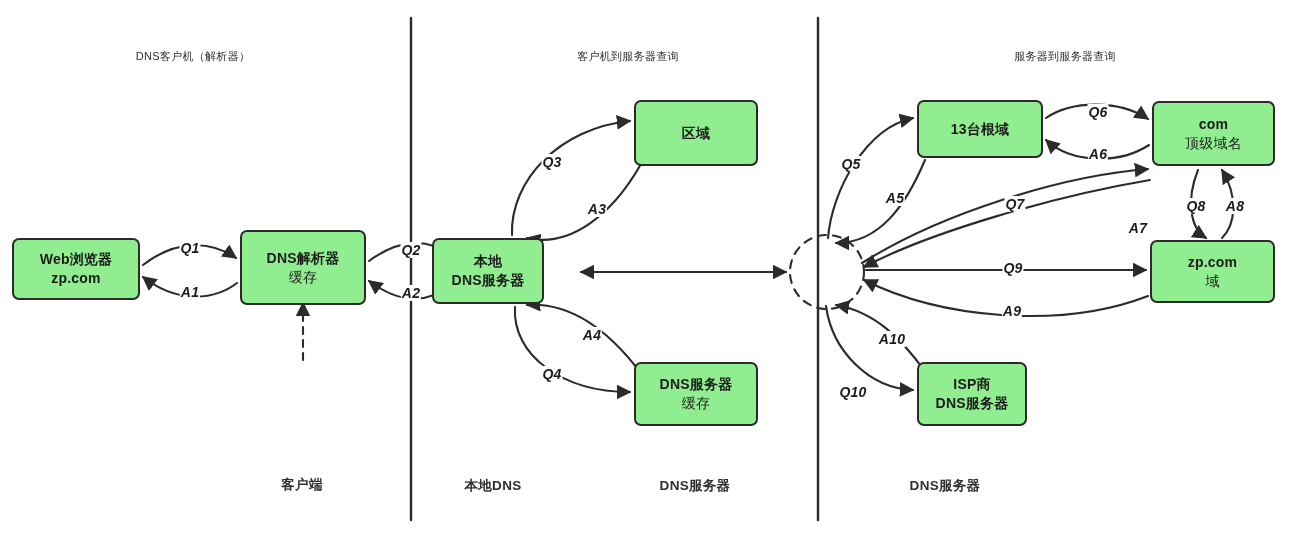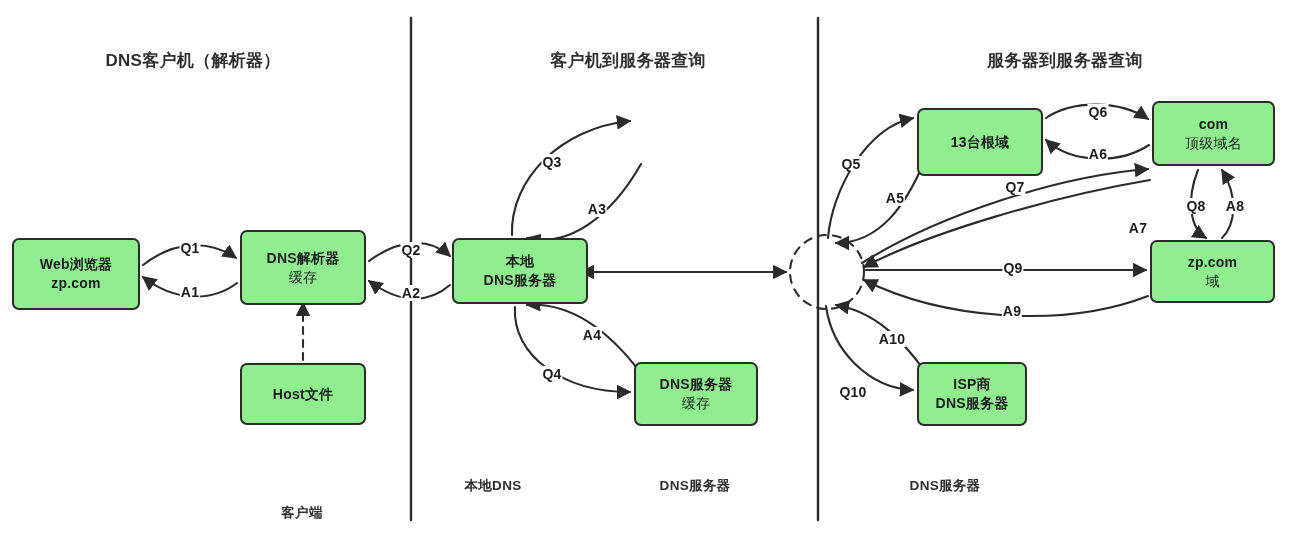--- a/index.html
+++ b/index.html
@@ -22,22 +22,22 @@
     line-height:1.35;
     text-align:center;
     letter-spacing:.2px;
   }
   .node .l1{font-weight:bold;}
   .node .l2{font-weight:bold;}
   .node.semi .l2{font-weight:normal;}
 
   .lane-title{
     position:absolute;
-    font-size:17px;
-    font-weight:bold;
+    font-size:11px;
+    font-weight:normal;
     color:#2f2f2f;
     white-space:nowrap;
     transform:translateX(-50%);
     letter-spacing:.3px;
   }
   .lane-foot{
     position:absolute;
     font-size:13.5px;
     font-weight:bold;
     color:#2f2f2f;
@@ -48,20 +48,21 @@
   .edge-label{
     position:absolute;
     font-size:14px;
     font-weight:bold;
     color:#1b1b1b;
     white-space:nowrap;
     transform:translate(-50%,-50%);
     background:#ffffff;
     padding:0 1px;
     letter-spacing:.2px;
+    font-style:italic;
   }
 </style>
 </head>
 <body>
 
 <div id="stage">
 
   <svg class="layer" viewBox="0 0 1314 544">
     <defs>
       <marker id="ah" viewBox="0 0 10 10" refX="9" refY="5" markerWidth="7" markerHeight="7" orient="auto-start-reverse">
@@ -116,46 +117,46 @@
       <path d="M 303 360 L 303 303" stroke-dasharray="7 6" marker-end="url(#ah)"></path>
 
       <circle cx="827" cy="272" r="37" stroke-dasharray="8 7" stroke-width="2.1"></circle>
     </g>
   </svg>
 
   <div class="lane-title" style="left:193px;top:49px">DNS客户机（解析器）</div>
   <div class="lane-title" style="left:628px;top:49px">客户机到服务器查询</div>
   <div class="lane-title" style="left:1065px;top:49px">服务器到服务器查询</div>
 
-  <div class="node" style="left:12px;top:238px;width:128px;height:72px">
+  <div class="node" style="left:12px;top:238px;width:128px;height:62px">
     <span class="l1">Web浏览器</span>
     <span class="l2">zp.com</span>
   </div>
 
   <div class="node semi" style="left:240px;top:230px;width:126px;height:75px">
     <span class="l1">DNS解析器</span>
     <span class="l2">缓存</span>
   </div>
 
-  <div class="node" style="left:240px;top:363px;width:126px;height:62px">
-    <span class="l1">Host文件</span>
+
+  <div class="node" style="left:634px;top:100px;width:124px;height:66px">
+    <span class="l1">区域</span>
   </div>
 
-
-  <div class="node" style="left:452px;top:238px;width:136px;height:66px">
+  <div class="node" style="left:432px;top:238px;width:112px;height:66px">
     <span class="l1">本地</span>
     <span class="l2">DNS服务器</span>
   </div>
 
   <div class="node semi" style="left:634px;top:362px;width:124px;height:64px">
     <span class="l1">DNS服务器</span>
     <span class="l2">缓存</span>
   </div>
 
-  <div class="node" style="left:917px;top:108px;width:126px;height:68px">
+  <div class="node" style="left:917px;top:100px;width:126px;height:58px">
     <span class="l1">13台根域</span>
   </div>
 
   <div class="node semi" style="left:1152px;top:101px;width:123px;height:65px">
     <span class="l1">com</span>
     <span class="l2">顶级域名</span>
   </div>
 
   <div class="node semi" style="left:1150px;top:240px;width:125px;height:63px">
     <span class="l1">zp.com</span>
@@ -172,27 +173,27 @@
   <div class="edge-label" style="left:411px;top:250px">Q2</div>
   <div class="edge-label" style="left:411px;top:293px">A2</div>
   <div class="edge-label" style="left:552px;top:162px">Q3</div>
   <div class="edge-label" style="left:597px;top:209px">A3</div>
   <div class="edge-label" style="left:552px;top:374px">Q4</div>
   <div class="edge-label" style="left:592px;top:335px">A4</div>
   <div class="edge-label" style="left:851px;top:164px">Q5</div>
   <div class="edge-label" style="left:895px;top:198px">A5</div>
   <div class="edge-label" style="left:1098px;top:112px">Q6</div>
   <div class="edge-label" style="left:1098px;top:154px">A6</div>
-  <div class="edge-label" style="left:1015px;top:187px">Q7</div>
+  <div class="edge-label" style="left:1015px;top:204px">Q7</div>
   <div class="edge-label" style="left:1138px;top:228px">A7</div>
   <div class="edge-label" style="left:1196px;top:206px">Q8</div>
   <div class="edge-label" style="left:1235px;top:206px">A8</div>
   <div class="edge-label" style="left:1013px;top:268px">Q9</div>
   <div class="edge-label" style="left:1012px;top:311px">A9</div>
   <div class="edge-label" style="left:853px;top:392px">Q10</div>
   <div class="edge-label" style="left:892px;top:339px">A10</div>
 
-  <div class="lane-foot" style="left:302px;top:504px">客户端</div>
+  <div class="lane-foot" style="left:302px;top:476px">客户端</div>
   <div class="lane-foot" style="left:493px;top:477px">本地DNS</div>
   <div class="lane-foot" style="left:695px;top:477px">DNS服务器</div>
   <div class="lane-foot" style="left:945px;top:477px">DNS服务器</div>
 
 </div>
 
 </body></html>

